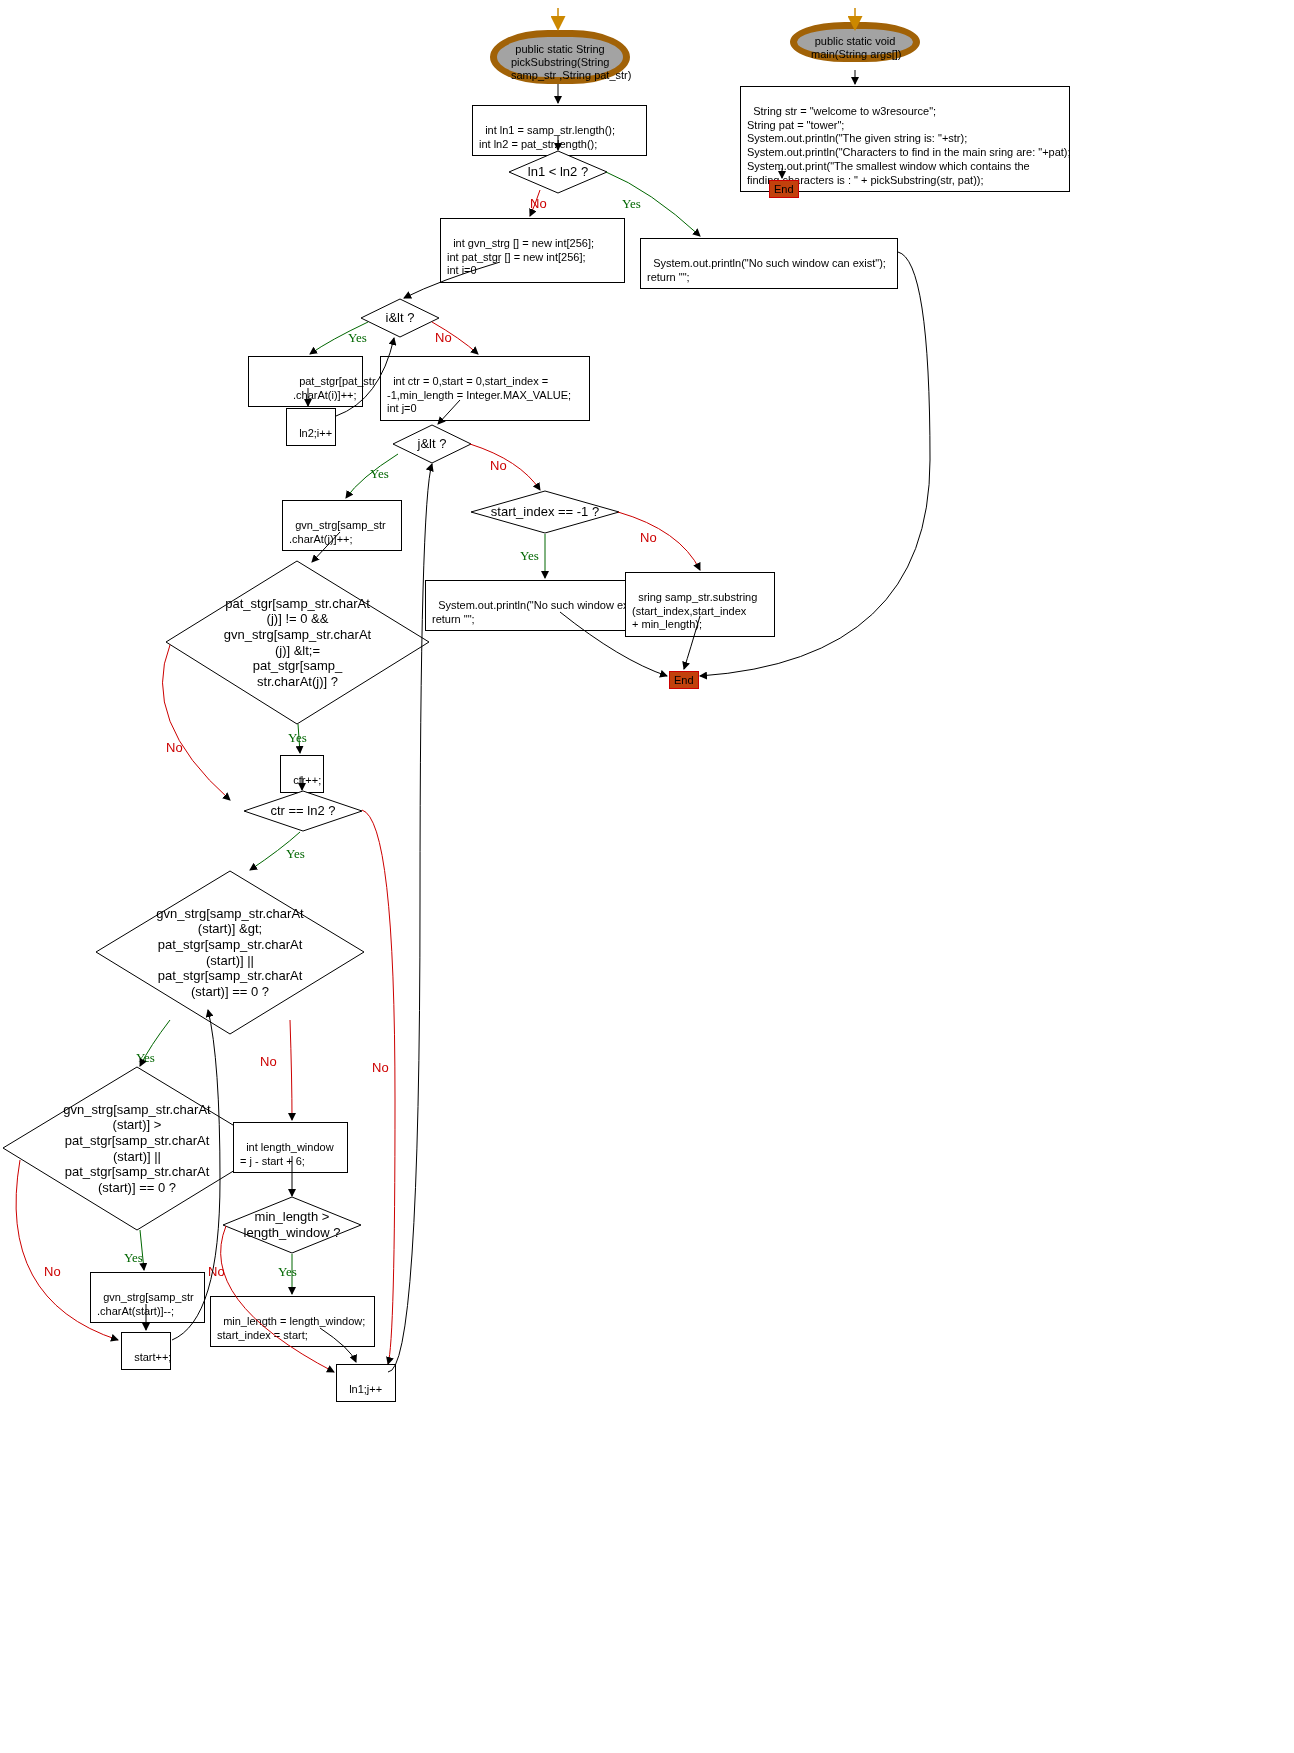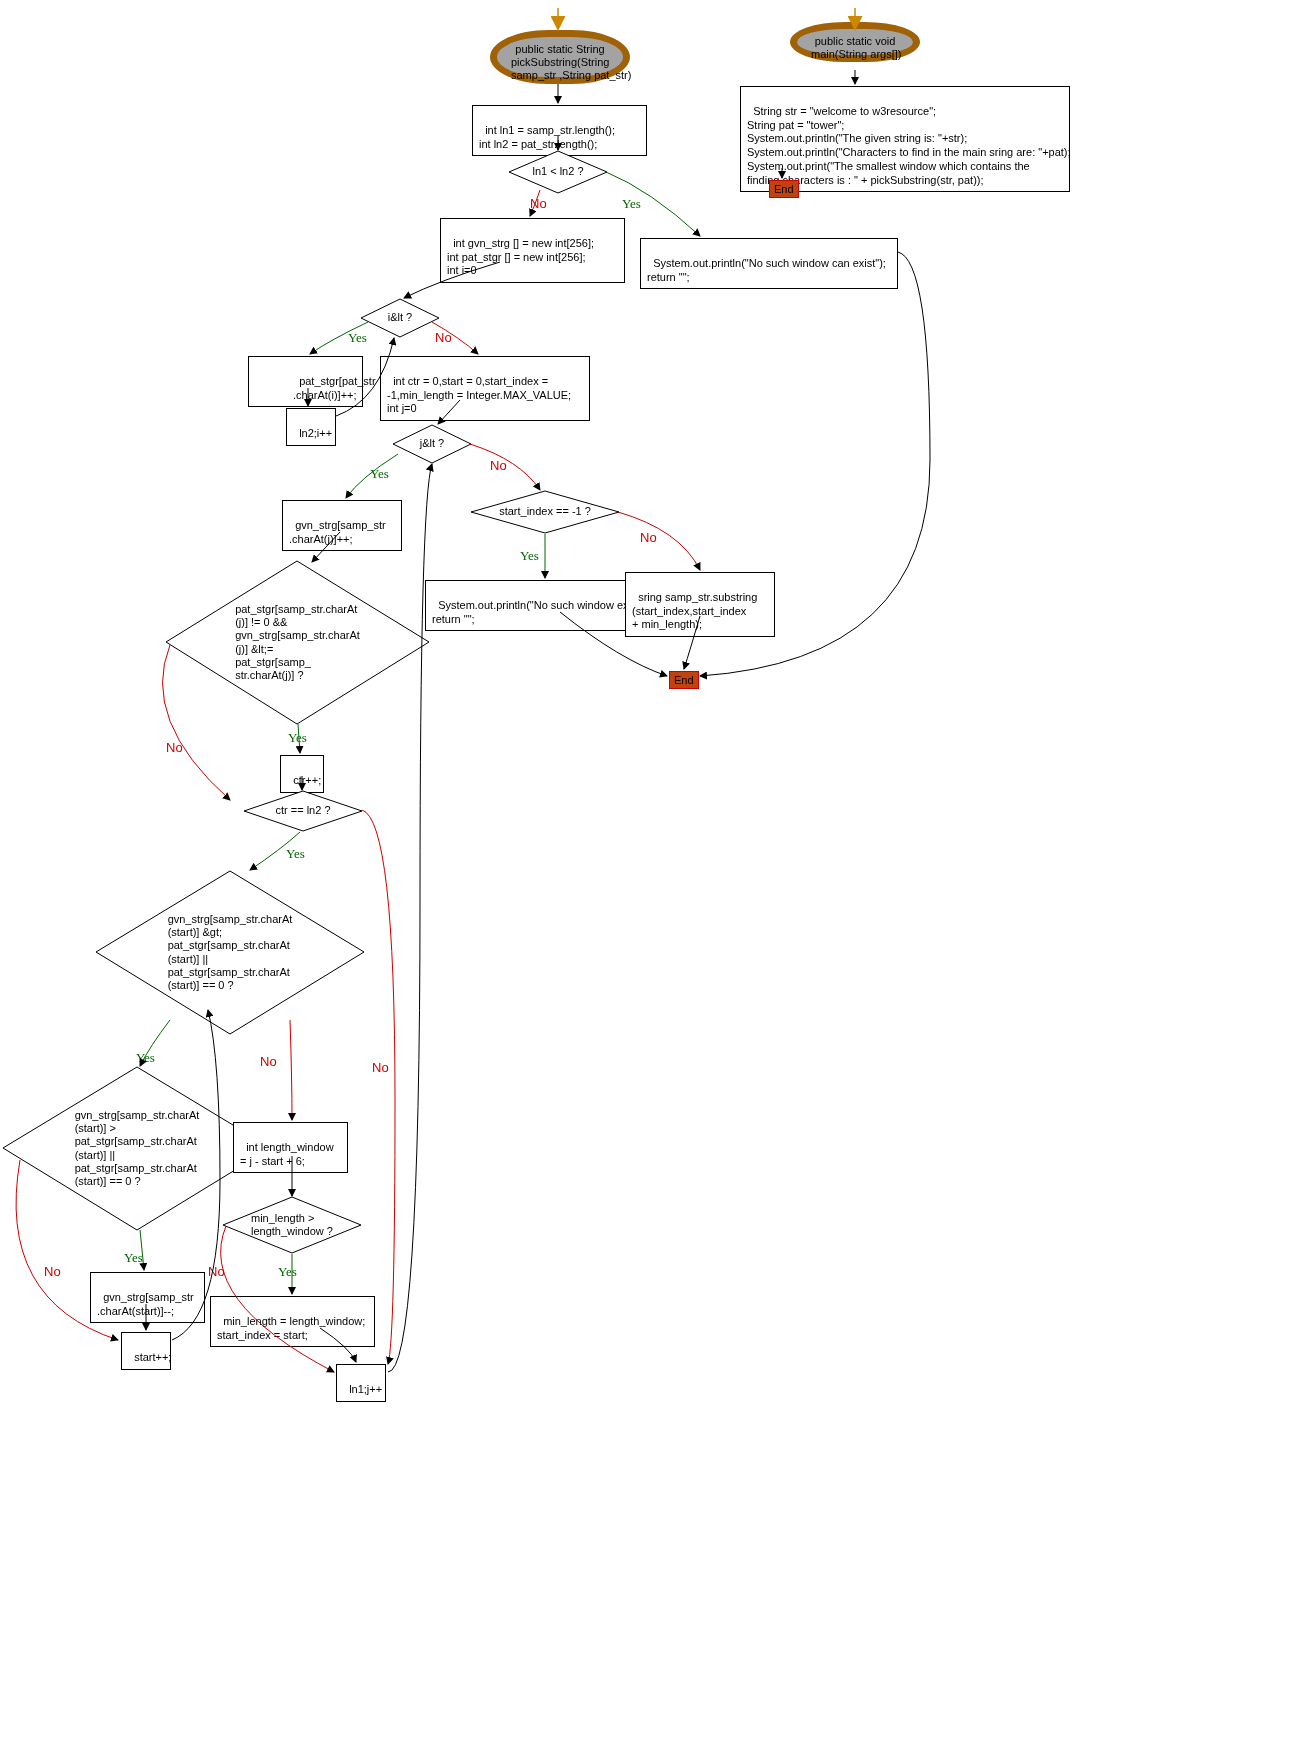--- a/index.html
+++ b/index.html
@@ -51,21 +51,22 @@
   }
   .decision-shape .dlabel {
     position: absolute;
     top: 0;
     left: 0;
     right: 0;
     bottom: 0;
     display: flex;
     align-items: center;
     justify-content: center;
-    font-size: 11px;
+    text-align: center;
+    font-size: 13px;
     line-height: 1.2;
     z-index: 2;
   }
   .edge-label {
     position: absolute;
     font-size: 13px;
   }
   .yes { color: #006600; font-family: Liberation Serif, serif; }
   .no { color: #cc0000; }
   svg.edges {
@@ -244,21 +245,21 @@
     </svg>
   <div class="dlabel" style="white-space:pre;">min_length &gt;
 length_window ?</div>
 </div>
 
 <div class="node process" style="left:210px; top:1296px; width:165px;">
   <span>min_length = length_window;
 start_index = start;</span>
 </div>
 
-<div class="node process" style="left:336px; top:1364px; width:50px;">
+<div class="node process" style="left:336px; top:1364px; width:60px;">
   <span>ln1;j++</span>
 </div>
 
 <div class="node end-node" style="left:669px; top:671px;">
   <span>End</span>
 </div>
 
 <div class="edge-label no" style="left:530px; top:196px;">No</div>
 <div class="edge-label yes" style="left:622px; top:196px;">Yes</div>
 

